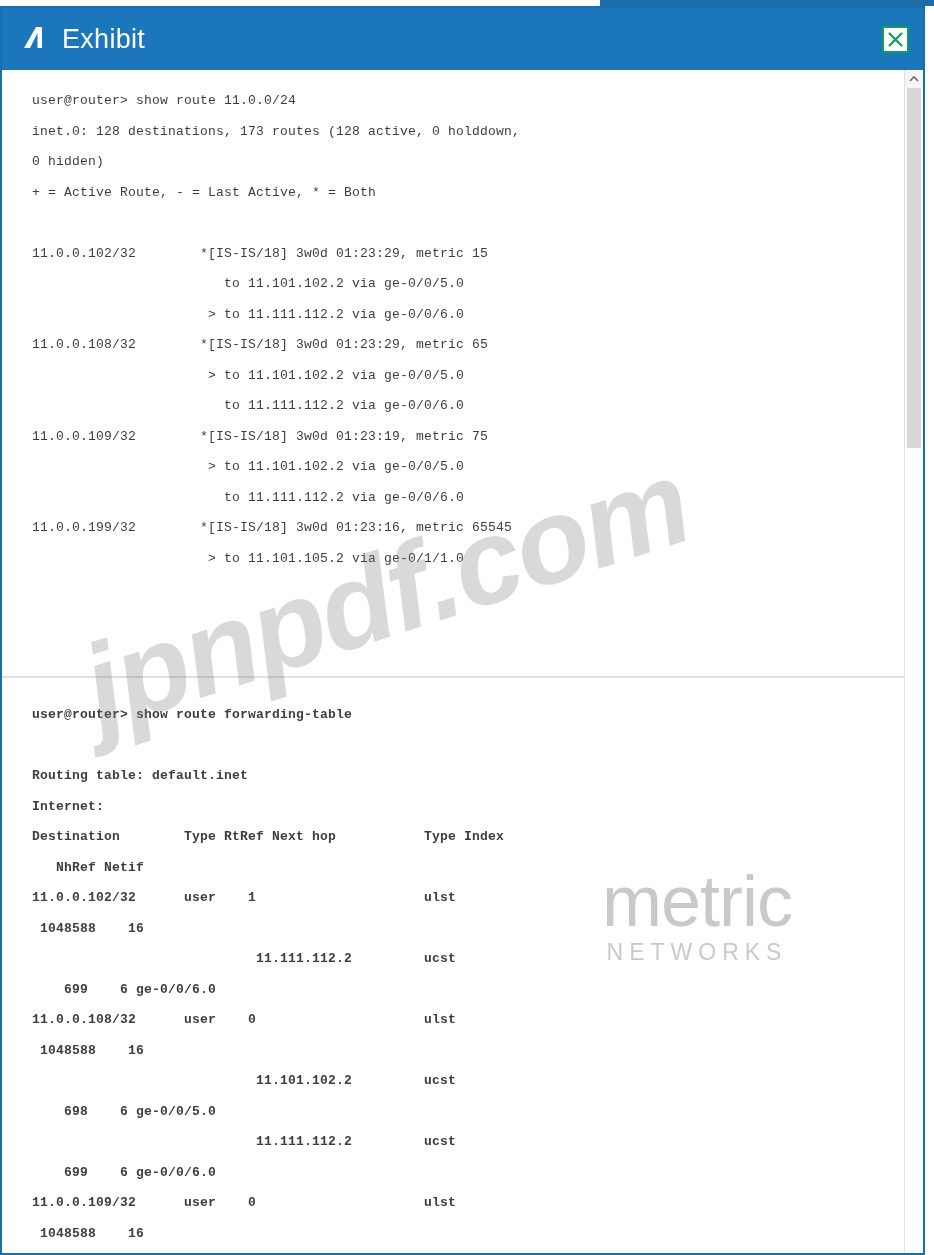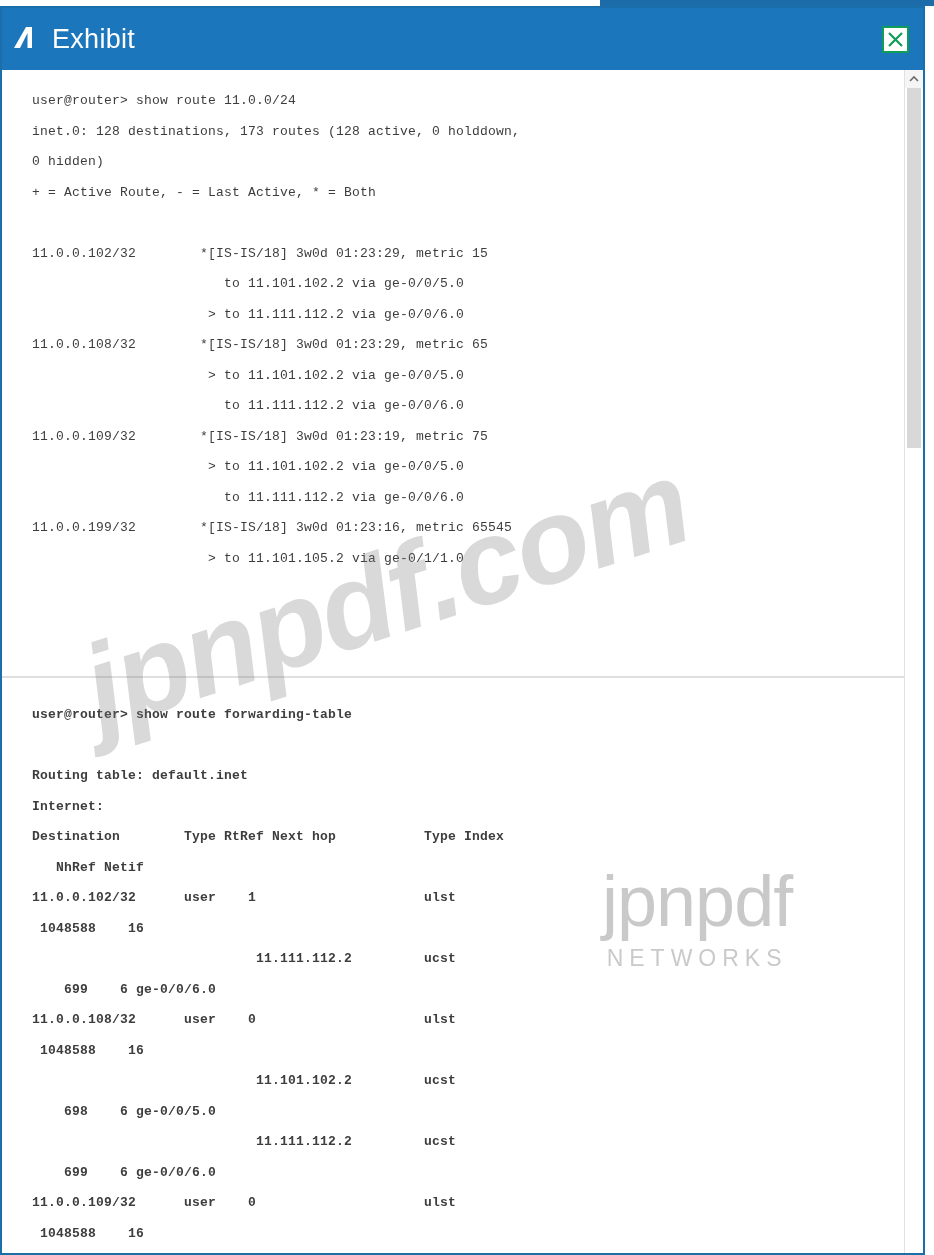--- a/index.html
+++ b/index.html
@@ -44,21 +44,21 @@
     border: 2px solid #1a6fab;
     box-sizing: border-box;
     background: #ffffff;
   }
   .titlebar {
     height: 62px;
     background: #1b76bc;
     display: flex;
     align-items: center;
     justify-content: space-between;
-    padding: 0 14px 0 8px;
+    padding: 0 14px 0 18px;
     box-sizing: border-box;
   }
   .title-left {
     display: flex;
     align-items: center;
     gap: 12px;
   }
   .app-logo {
     width: 30px;
     height: 30px;
@@ -174,21 +174,21 @@
     font-size: 72px;
     color: rgba(120,120,120,0.40);
     letter-spacing: -1px;
     line-height: 72px;
   }
   .wm-juniper .jn-sub {
     font-family: "Liberation Sans", sans-serif;
     font-size: 23px;
     color: rgba(120,120,120,0.40);
     letter-spacing: 6px;
-    margin-top: 8px;
+    margin-top: 2px;
   }
 </style>
 </head>
 <body>
 
 <div class="screen">
 
   <div class="top-strip">
     <div class="edge-blue"></div>
   </div>
@@ -253,21 +253,21 @@
     699    6 ge-0/0/6.0
 11.0.0.109/32      user    0                     ulst
  1048588    16
                             11.101.102.2         ucst
     698    6 ge-0/0/5.0</pre>
       </div>
 
       <div class="wm-text">jpnpdf.com</div>
 
       <div class="wm-juniper">
-        <div class="jn-name">jpnpdf</div>
+        <div class="jn-name">metric</div>
         <div class="jn-sub">NETWORKS</div>
       </div>
 
       <div class="scroll-col">
         <div class="scroll-up">
           <svg width="10" height="8" viewBox="0 0 10 8" aria-hidden="true">
             <path d="M1 6 L5 2 L9 6" stroke="#6b6b6b" stroke-width="1.6" fill="none"></path>
           </svg>
         </div>
         <div class="scroll-thumb"></div>

